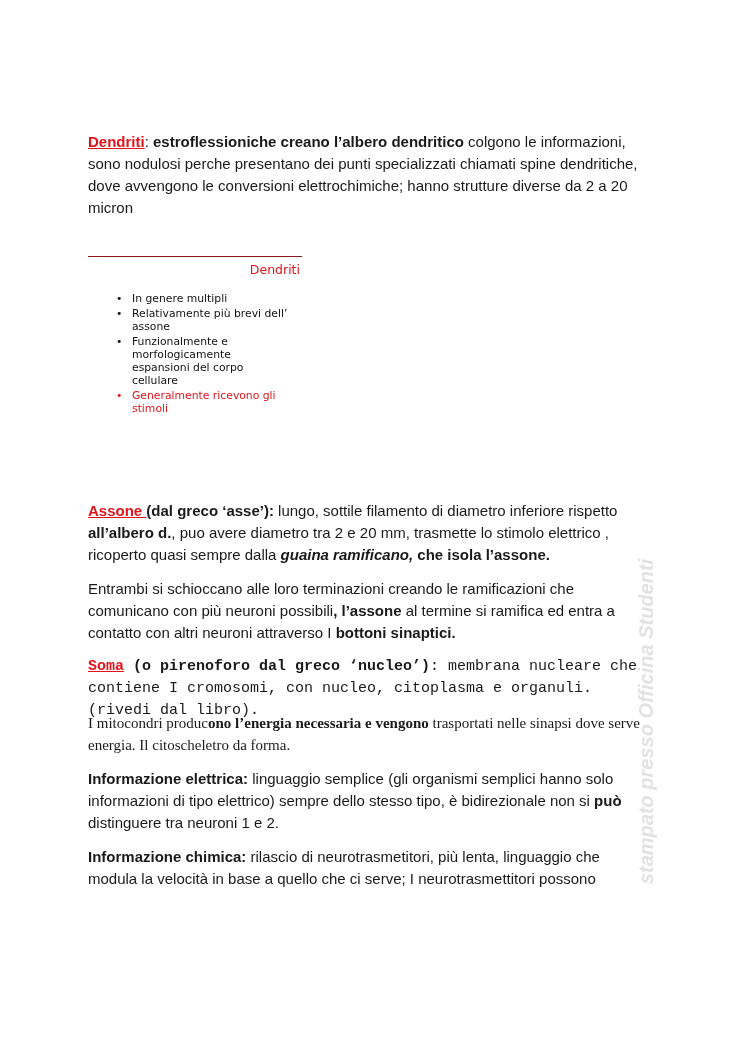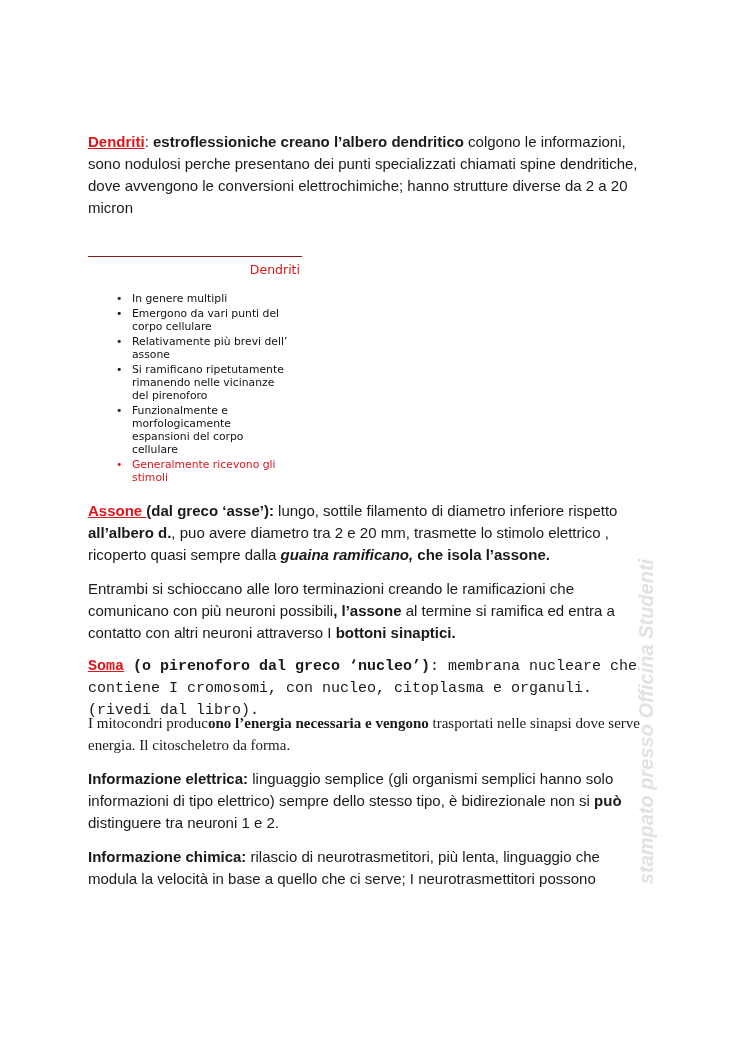--- a/index.html
+++ b/index.html
@@ -27,23 +27,21 @@
 
 <div class="para" style="top:131px;">
   <p><span class="red-u">Dendriti</span><span>: </span><b>estroflessioniche creano l’albero dendritico</b><span> colgono le informazioni, sono nodulosi perche presentano dei punti specializzati chiamati spine dendritiche, dove avvengono le conversioni elettrochimiche; hanno strutture diverse da 2 a 20 micron</span></p>
 </div>
 
 <div class="slide">
   <div class="rule"></div>
   <div class="title">Dendriti</div>
   <ul>
     <li>In genere multipli</li>
-    <li>Emergono da vari punti del corpo cellulare</li>
     <li>Relativamente più brevi dell’ assone</li>
-    <li>Si ramificano ripetutamente rimanendo nelle vicinanze del pirenoforo</li>
     <li>Funzionalmente e morfologicamente espansioni del corpo cellulare</li>
     <li class="red">Generalmente ricevono gli stimoli</li>
   </ul>
 </div>
 
 <div class="para" style="top:500px;">
   <p><span class="red-u">Assone </span><b>(dal greco ‘asse’):</b><span> lungo, sottile filamento di diametro inferiore rispetto </span><b>all’albero d.</b><span>, puo avere diametro tra 2 e 20 mm, trasmette lo stimolo elettrico , ricoperto quasi sempre dalla </span><b><i>guaina ramificano,</i></b><b> che isola l’assone.</b></p>
 </div>
 
 <div class="para" style="top:578px;">

